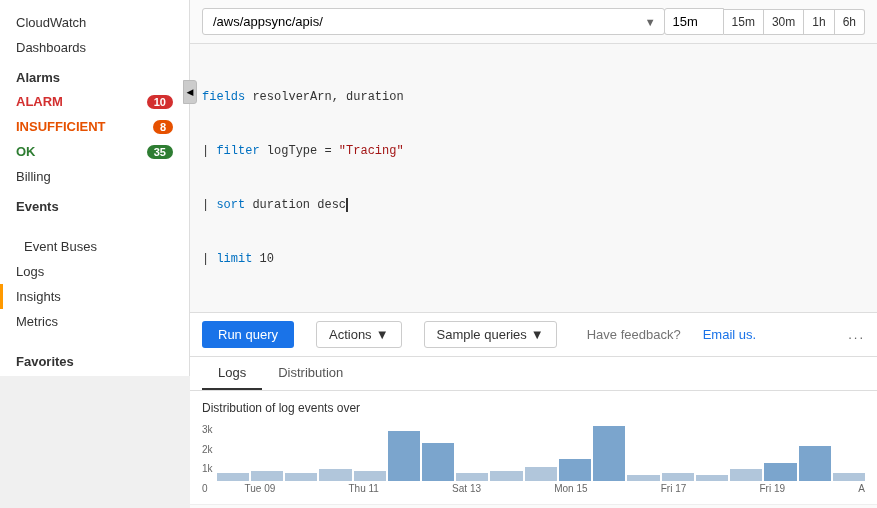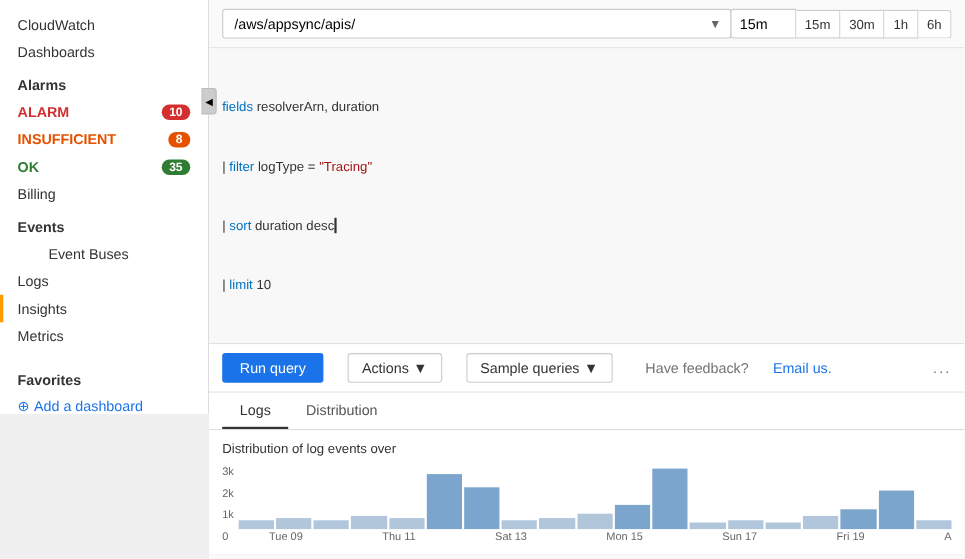--- a/index.html
+++ b/index.html
@@ -116,21 +116,21 @@
       cursor: pointer;
       color: #333;
     }
     .time-btn:last-child { border-radius: 0 3px 3px 0; }
 
     
     .query-editor {
       background: #f8f8f8;
       border-bottom: 1px solid #ddd;
       padding: 8px 12px;
-      font-family: Liberation Sans, sans-serif;
+      font-family: Liberation Mono, monospace;
       font-size: 12px;
       line-height: 1.5;
       color: #333;
       white-space: pre;
     }
     .query-line { display: flex; }
     .query-keyword { color: #0070c1; }
     .query-string { color: #a31515; }
     .query-cursor { border-right: 2px solid #333; }
 
@@ -272,21 +272,21 @@
   <div class="sidebar-item">
     <span class="alarm-label-green">OK</span>
     <span class="alarm-badge badge-green">35</span>
   </div>
   <div class="sidebar-item">
     <span>Billing</span>
   </div>
   <div class="sidebar-section-header">
     <span>Events</span>
   </div>
-  <div class="sidebar-item" style="padding-left:44px;">
+  <div class="sidebar-item" style="padding-left:24px;margin-top:16px;">
     <span>Event Buses</span>
   </div>
   <div class="sidebar-item">
     <span>Logs</span>
   </div>
   <div class="sidebar-item active">
     <span>Insights</span>
   </div>
   <div class="sidebar-item">
     <span>Metrics</span>
@@ -397,21 +397,21 @@
             <div class="bar" style="height:12px;"></div>
             <div class="bar tall" style="height:18px;"></div>
             <div class="bar tall" style="height:35px;"></div>
             <div class="bar" style="height:8px;"></div>
           </div>
           <div class="chart-x-labels">
             <span>Tue 09</span>
             <span>Thu 11</span>
             <span>Sat 13</span>
             <span>Mon 15</span>
-            <span>Sun 17</span>
+            <span>Fri 17</span>
             <span>Fri 19</span>
             <span>A</span>
           </div>
         </div>
       </div>
     </div>
 
     <div class="records-info">11,954 records matched | 16,365 records (5.6 MB) scanned in 2</div>
 
     <div class="table-scroll">

